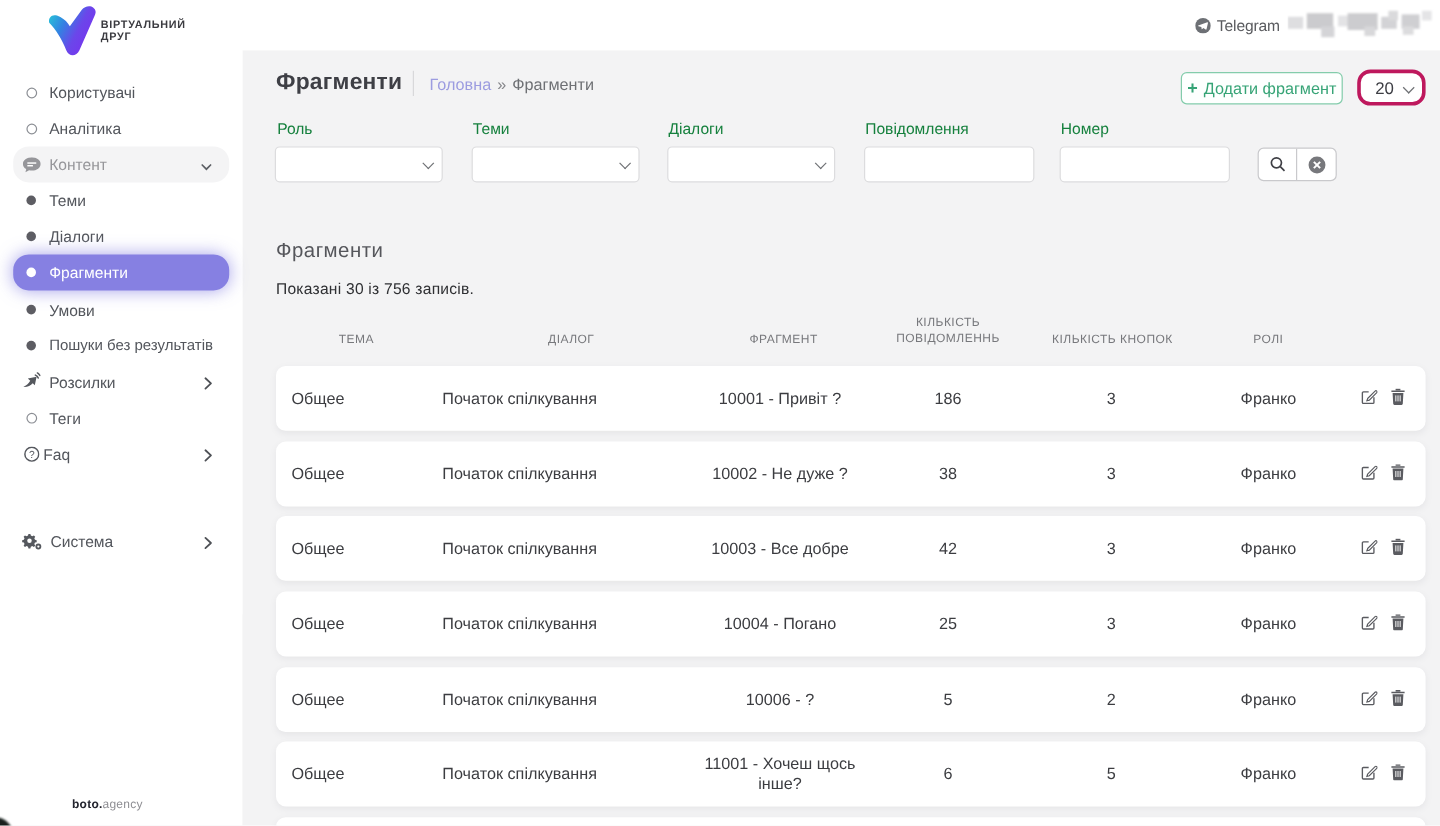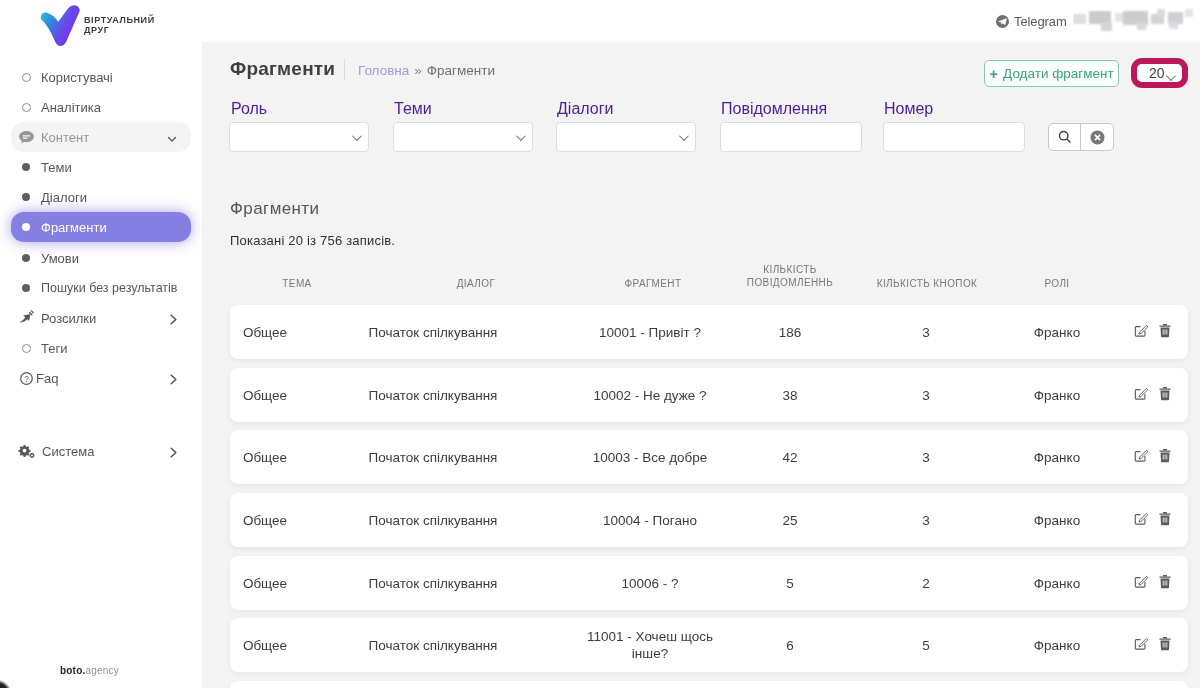--- a/index.html
+++ b/index.html
@@ -30,25 +30,25 @@
 
   
   .title { position:absolute; left:230px; top:58px; font-size:19px; font-weight:600; color:#3e3f45; letter-spacing:0.2px; }
   .tdiv { position:absolute; left:344px; top:59px; width:1px; height:21px; background:#d8d8da; }
   .crumb { position:absolute; left:358px; top:63px; font-size:13.5px; color:#6e7074; }
   .crumb .home { color:#9c9ce0; }
   .crumb .sep { color:#85868a; margin:0 5px; }
 
   .btn-add { position:absolute; left:984px; top:60px; width:135px; height:27px; border:1px solid #83ccab; border-radius:5px; background:#fdfffe; color:#36a476; font-size:13.5px; display:flex; align-items:center; justify-content:center; }
   .btn-add b { font-weight:bold; margin-right:5px; font-size:15px; }
-  .pagesize { position:absolute; left:1131px; top:58px; width:57px; height:30px; border:6px solid #be185d; border-radius:11px; background:#fff; font-size:14px; color:#3e3f45; display:flex; align-items:center; }
+  .pagesize { position:absolute; left:1131px; top:58px; width:57px; height:30px; border:3px solid #be185d; border-radius:11px; background:#fff; font-size:14px; color:#3e3f45; display:flex; align-items:center; }
   .pagesize span { margin-left:12px; }
 
   
-  .flabel { position:absolute; font-size:16px; color:#4c1d95; top:100px; }
+  .flabel { position:absolute; font-size:13px; color:#15803d; top:100px; }
   .fbox { position:absolute; top:122px; height:30px; background:#fff; border:1px solid #dcdcde; border-radius:4px; }
   .selchev { position:absolute; right:9px; top:11px; width:7px; height:7px; border-right:1.5px solid #6e7074; border-bottom:1.5px solid #6e7074; transform:rotate(45deg) translateY(-2px); }
   .btn-group { position:absolute; left:1048px; top:123px; width:66px; height:28px; border:1px solid #c9c9cc; border-radius:5px; background:#fff; display:flex; }
   .btn-group .bg1 { width:33px; display:flex; align-items:center; justify-content:center; border-right:1px solid #c9c9cc; }
   .btn-group .bg2 { width:33px; display:flex; align-items:center; justify-content:center; }
 
   
   .sect-title { position:absolute; left:230px; top:199px; font-size:17px; letter-spacing:0.4px; color:#55565b; }
   .shown { position:absolute; left:230px; top:233px; font-size:13px; letter-spacing:0.2px; color:#2f3033; }
   .thead { position:absolute; left:230px; top:260px; width:958px; height:34px; font-size:10px; color:#77787c; letter-spacing:0.4px; }
@@ -204,21 +204,21 @@
       </span>
     <span class="bg2">
         <svg width="15" height="15" viewBox="0 0 16 16">
           <circle cx="8" cy="8" r="7.5" fill="#77787c"></circle>
           <path d="M5.2 5.2 L10.8 10.8 M10.8 5.2 L5.2 10.8" stroke="#fff" stroke-width="1.8"></path>
         </svg>
       </span>
   </div>
 
   <div class="sect-title">Фрагменти</div>
-  <div class="shown">Показані 20 із 756 записів.</div>
+  <div class="shown">Показані 30 із 756 записів.</div>
   <div class="thead">
     <span class="th" style="left:67px;">ТЕМА</span>
     <span class="th" style="left:246px;">ДІАЛОГ</span>
     <span class="th" style="left:423px;">ФРАГМЕНТ</span>
     <span class="th2" style="left:560px;">КІЛЬКІСТЬ<br>ПОВІДОМЛЕННЬ</span>
     <span class="th" style="left:697px;">КІЛЬКІСТЬ КНОПОК</span>
     <span class="th" style="left:827px;">РОЛІ</span>
   </div>
   <div class="row" style="top:305px;">
     <span class="cell" style="left:35px;">Общее</span>

